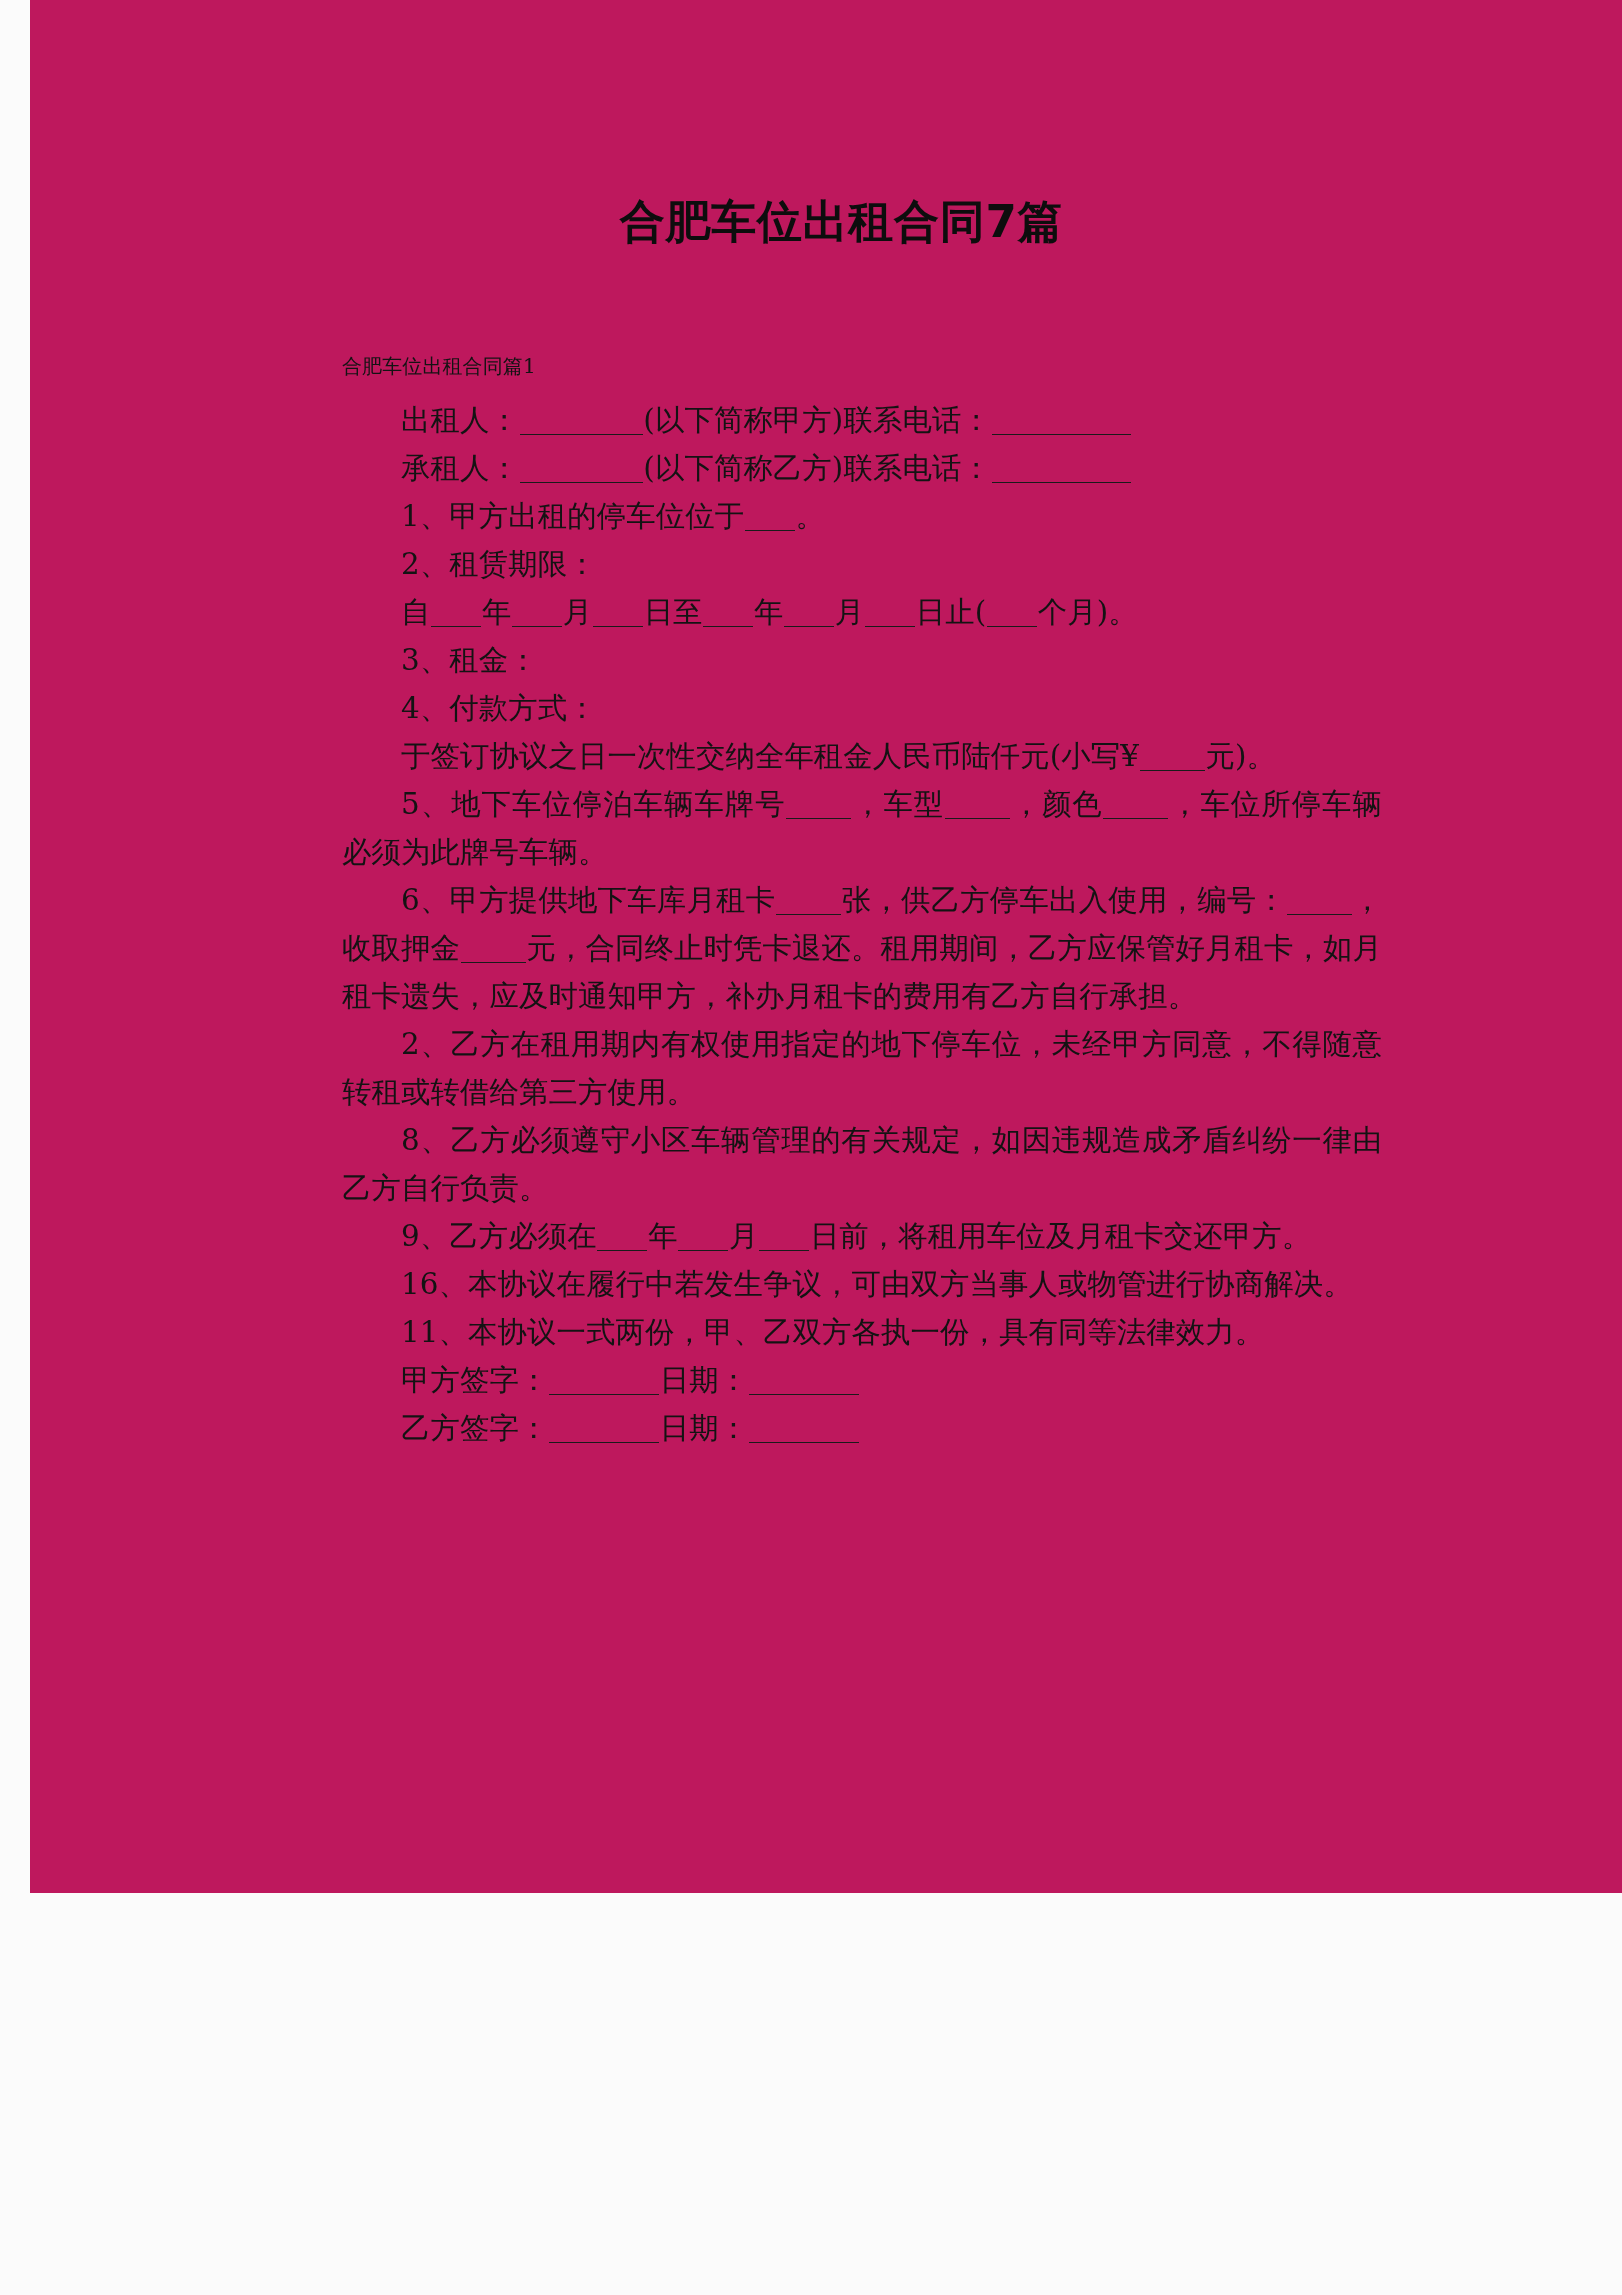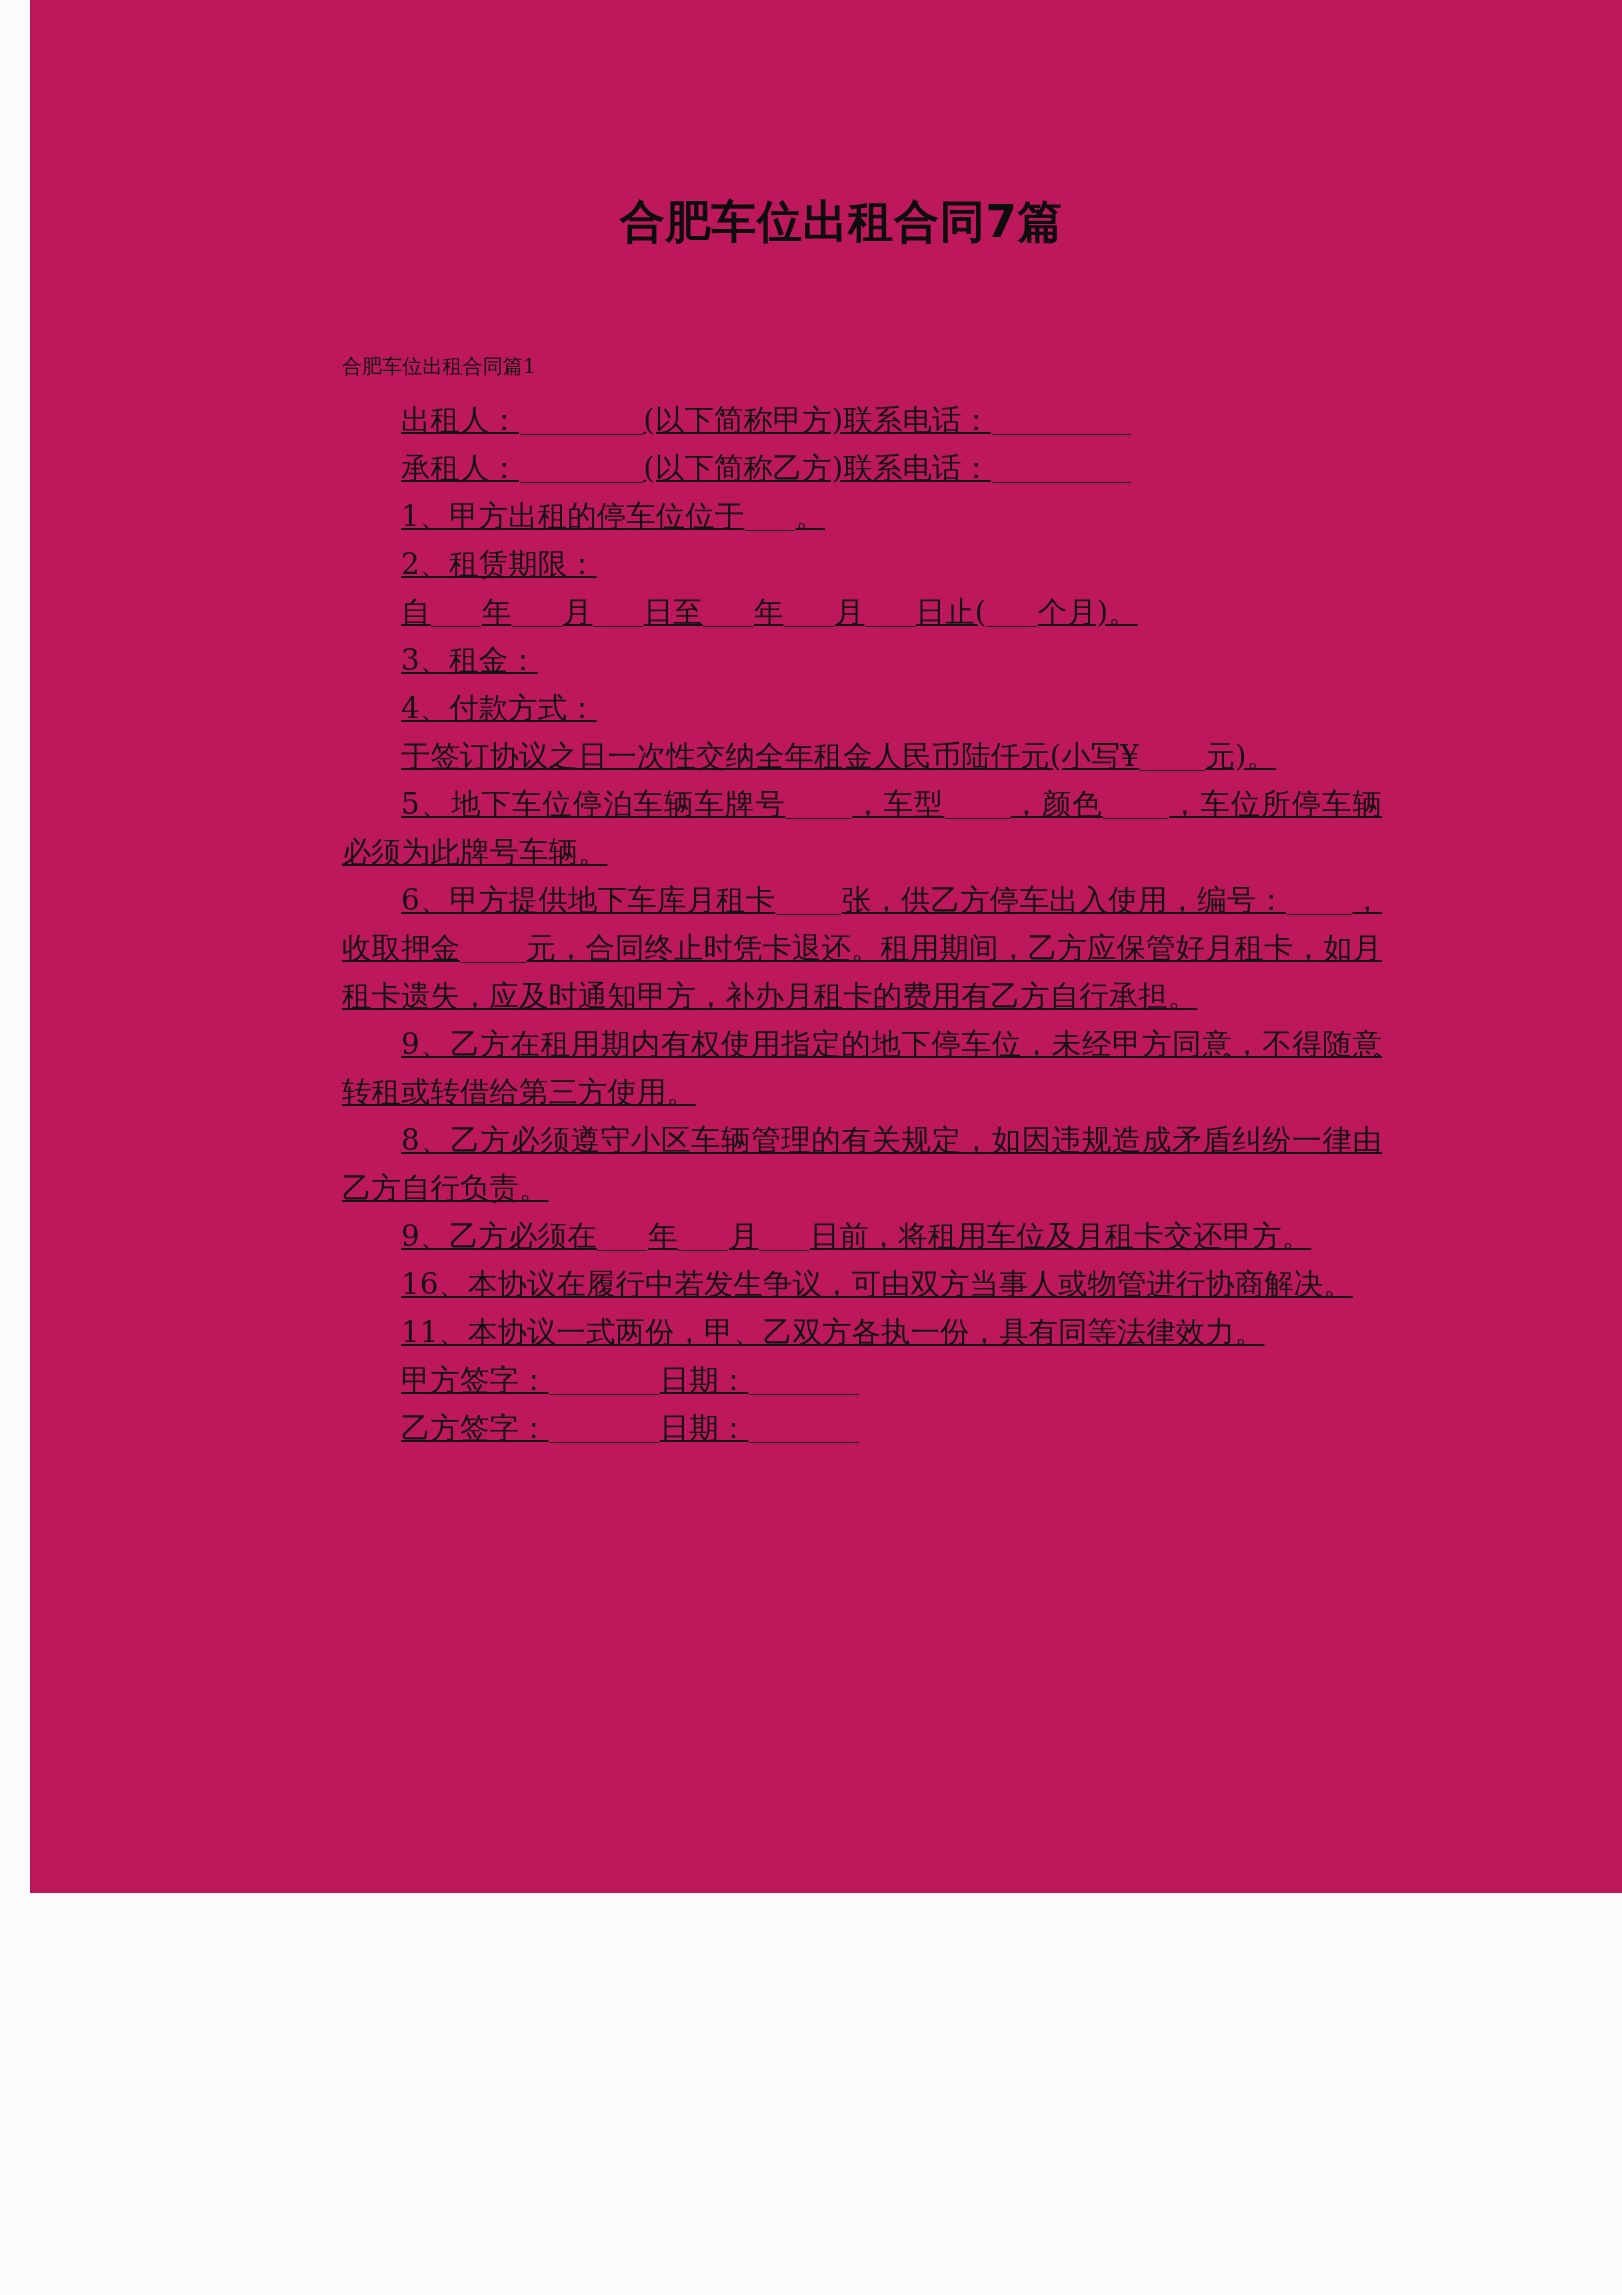--- a/index.html
+++ b/index.html
@@ -67,21 +67,20 @@
   .para.sub-head {
     text-indent: 0;
     margin-bottom: 9.2px;
     font-size: 20px;
     line-height: 41px;
   }
 
   
   .para.indent {
     text-indent: 59px;
-    text-decoration: underline;
   }
 
   
   .blank {
     display: inline-block;
     border-bottom: 1.6px solid #1a1a1a;
     height: 0.92em;
     vertical-align: -0.16em;
     margin: 0 0.7px;
   }
@@ -131,21 +130,21 @@
     </p>
 
     <p class="para indent">
       <span>5、地下车位停泊车辆车牌号</span><span class="blank w-md"></span><span>，车型</span><span class="blank w-md"></span><span>，颜色</span><span class="blank w-md"></span><span>，车位所停车辆必须为此牌号车辆。</span>
     </p>
 
     <p class="para indent">
       <span>6、甲方提供地下车库月租卡</span><span class="blank w-md"></span><span>张，供乙方停车出入使用，编号：</span><span class="blank w-md"></span><span>，收取押金</span><span class="blank w-md"></span><span>元，合同终止时凭卡退还。租用期间，乙方应保管好月租卡，如月租卡遗失，应及时通知甲方，补办月租卡的费用有乙方自行承担。</span>
     </p>
 
-    <p class="para indent">9、乙方在租用期内有权使用指定的地下停车位，未经甲方同意，不得随意转租或转借给第三方使用。</p>
+    <p class="para indent">2、乙方在租用期内有权使用指定的地下停车位，未经甲方同意，不得随意转租或转借给第三方使用。</p>
 
     <p class="para indent">8、乙方必须遵守小区车辆管理的有关规定，如因违规造成矛盾纠纷一律由乙方自行负责。</p>
 
     <p class="para indent">
       <span>9、乙方必须在</span><span class="blank w-sm"></span><span>年</span><span class="blank w-sm"></span><span>月</span><span class="blank w-sm"></span><span>日前，将租用车位及月租卡交还甲方。</span>
     </p>
 
     <p class="para indent">16、本协议在履行中若发生争议，可由双方当事人或物管进行协商解决。</p>
 
     <p class="para indent">11、本协议一式两份，甲、乙双方各执一份，具有同等法律效力。</p>

